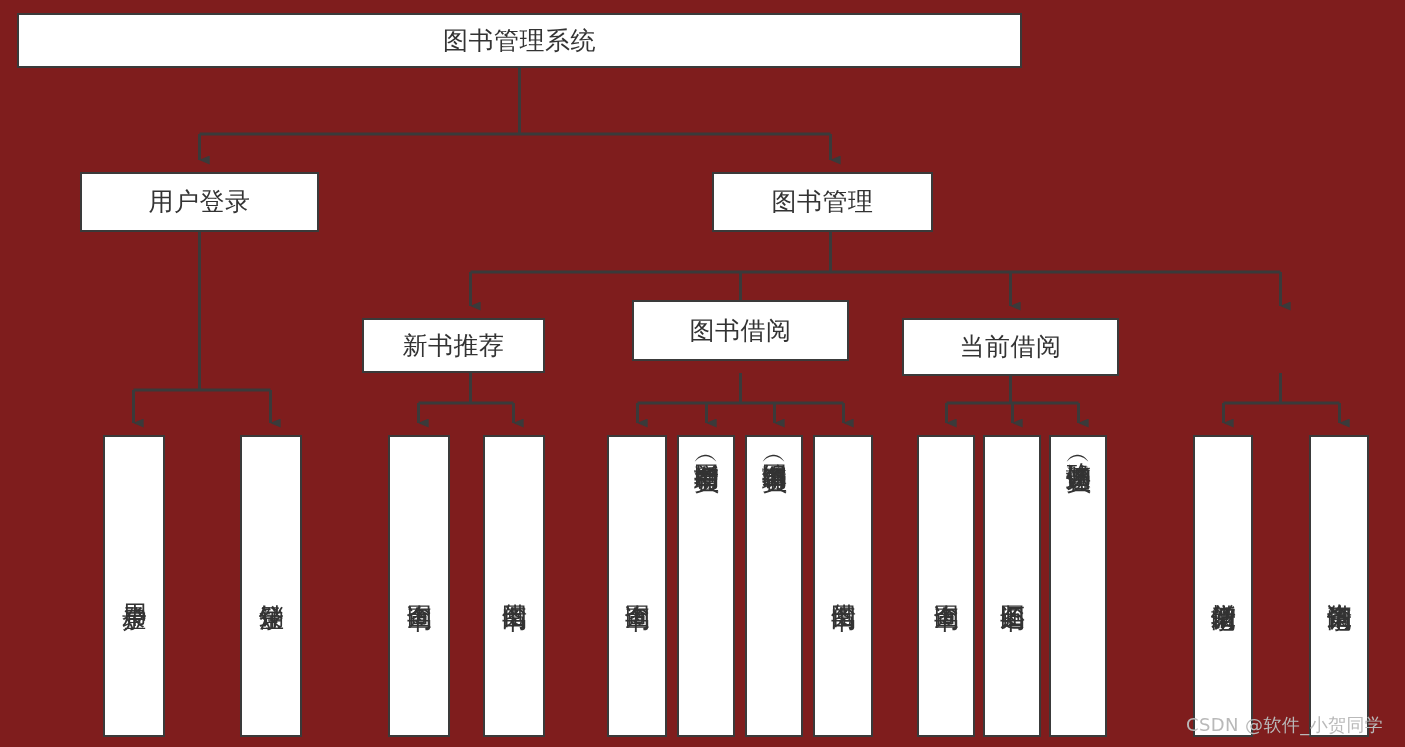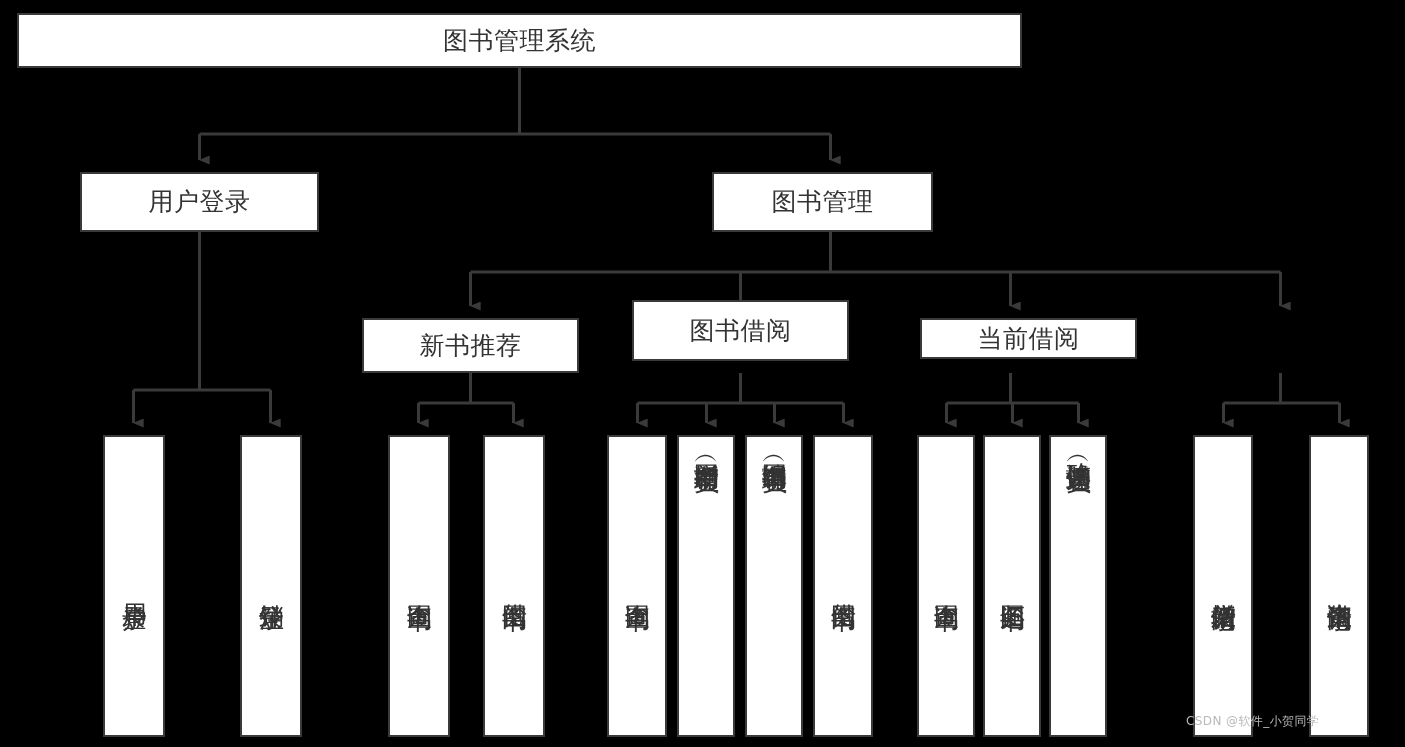--- a/index.html
+++ b/index.html
@@ -8,21 +8,21 @@
     padding: 0;
     background: #ffffff;
   }
   body {
     font-family: "DejaVu Sans", "Liberation Sans", sans-serif;
   }
   #diagram-root {
     position: relative;
     width: 1405px;
     height: 747px;
-    background: #000000;
+    background: #7f1d1d;
     overflow: hidden;
   }
   #edge-layer {
     position: absolute;
     left: 0;
     top: 0;
     width: 1405px;
     height: 747px;
     pointer-events: none;
   }
@@ -53,21 +53,21 @@
     justify-content: center;
     text-align: center;
   }
   .node-v.top-aligned {
     justify-content: flex-start;
   }
   #watermark {
     position: absolute;
     left: 1186px;
     top: 713px;
-    font-size: 12px;
+    font-size: 18px;
     color: #b9b9b9;
     white-space: nowrap;
     font-family: "DejaVu Sans", "Liberation Sans", sans-serif;
     letter-spacing: 0.4px;
   }
 </style>
 </head>
 <body>
 
 <div id="diagram-root">
@@ -121,23 +121,23 @@
       <path d="M 1223.5 403 L 1223.5 423" marker-end="url(#arrowhead)"></path>
       <path d="M 1339.5 403 L 1339.5 423" marker-end="url(#arrowhead)"></path>
     </g>
   </svg>
 
   <div class="node node-h" id="node-root" style="left: 17px; top: 13px; width: 1005px; height: 55px;">图书管理系统</div>
 
   <div class="node node-h" id="node-l2-0" style="left: 80px; top: 172px; width: 239px; height: 60px;">用户登录</div>
   <div class="node node-h" id="node-l2-1" style="left: 712px; top: 172px; width: 221px; height: 60px;">图书管理</div>
 
-  <div class="node node-h" id="node-l3-0" style="left: 362px; top: 318px; width: 217px; height: 55px;">新书推荐</div>
+  <div class="node node-h" id="node-l3-0" style="left: 362px; top: 318px; width: 183px; height: 55px;">新书推荐</div>
   <div class="node node-h" id="node-l3-1" style="left: 632px; top: 300px; width: 217px; height: 61px;">图书借阅</div>
-  <div class="node node-h" id="node-l3-2" style="left: 902px; top: 318px; width: 217px; height: 41px; margin-left: 18px;">当前借阅</div>
+  <div class="node node-h" id="node-l3-2" style="left: 902px; top: 318px; width: 217px; height: 58px;">当前借阅</div>
 
   <div class="node node-v" id="node-leaf-0" style="left: 103px; top: 435px; width: 62px; height: 302px;">用户登录</div>
   <div class="node node-v" id="node-leaf-1" style="left: 240px; top: 435px; width: 62px; height: 302px;">注销登录</div>
   <div class="node node-v" id="node-leaf-2" style="left: 388px; top: 435px; width: 62px; height: 302px;">查询图书</div>
   <div class="node node-v" id="node-leaf-3" style="left: 483px; top: 435px; width: 62px; height: 302px;">借阅图书</div>
   <div class="node node-v" id="node-leaf-4" style="left: 607px; top: 435px; width: 60px; height: 302px;">查询图书</div>
   <div class="node node-v top-aligned" id="node-leaf-5" style="left: 677px; top: 435px; width: 58px; height: 302px;">新增图书（管理员）</div>
   <div class="node node-v top-aligned" id="node-leaf-6" style="left: 745px; top: 435px; width: 58px; height: 302px;">编辑图书（管理员）</div>
   <div class="node node-v" id="node-leaf-7" style="left: 813px; top: 435px; width: 60px; height: 302px;">借阅图书</div>
   <div class="node node-v" id="node-leaf-8" style="left: 917px; top: 435px; width: 58px; height: 302px;">查询图书</div>

